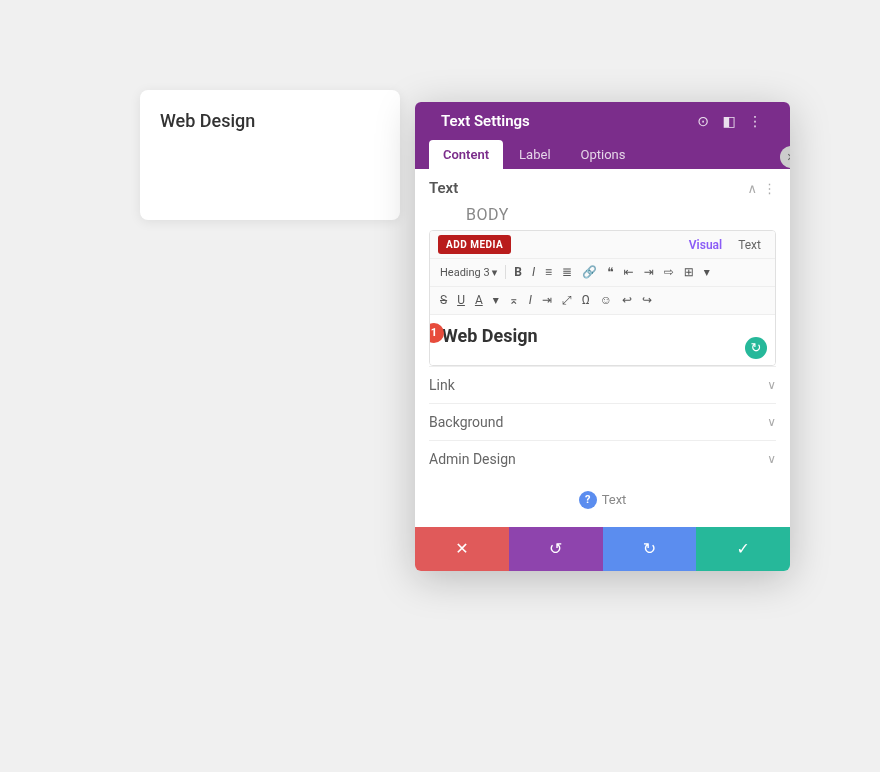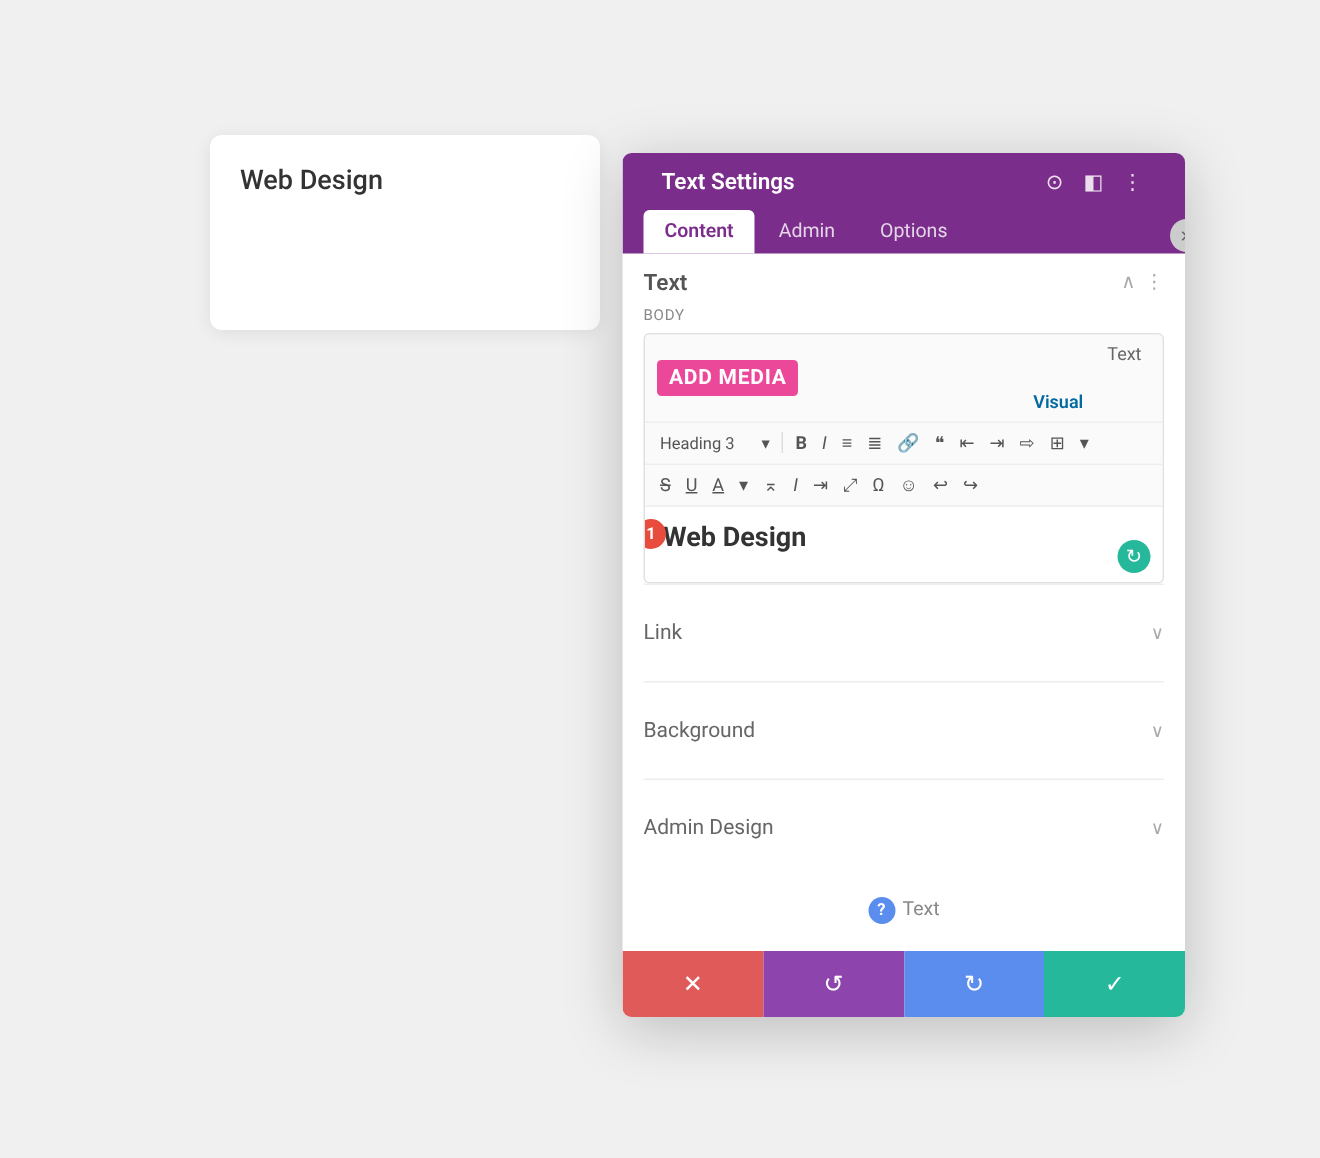--- a/index.html
+++ b/index.html
@@ -136,69 +136,69 @@
       align-items: center;
     }
     .section-icon {
       color: #aaa;
       font-size: 13px;
       cursor: pointer;
     }
 
     
     .field-label {
-      font-size: 10px;
+      font-size: 16px;
       color: #888;
       text-transform: uppercase;
       letter-spacing: 0.5px;
       margin-bottom: 6px;
+      margin-left: 37px;
     }
 
     
     .editor-container {
       border: 1px solid #e0e0e0;
       border-radius: 4px;
       overflow: hidden;
     }
 
     .editor-top-bar {
       display: flex;
       justify-content: space-between;
       align-items: center;
       padding: 4px 8px;
       border-bottom: 1px solid #eee;
       background: #fafafa;
     }
 
     .add-media-btn {
-      background: #ec4899;
-      color: white;
-      font-size: 14px;
+      background: #b91c1c;
+      color: white;
+      font-size: 10px;
       font-weight: 700;
       padding: 4px 8px;
       border-radius: 3px;
       cursor: pointer;
       letter-spacing: 0.5px;
     }
 
     .view-toggle {
       display: flex;
       gap: 4px;
     }
     .view-btn {
       font-size: 12px;
       color: #666;
       cursor: pointer;
       padding: 2px 6px;
       border-radius: 3px;
     }
     .view-btn.active {
       font-weight: 600;
-      color: #0369a1;
-      margin-top: 32px;
+      color: #8b5cf6;
     }
 
     
     .toolbar-row {
       display: flex;
       align-items: center;
       padding: 3px 6px;
       gap: 2px;
       border-bottom: 1px solid #eee;
       flex-wrap: wrap;
@@ -219,21 +219,21 @@
       margin: 0 2px;
     }
     .heading-select {
       font-size: 11px;
       color: #555;
       background: none;
       border: none;
       cursor: pointer;
       display: flex;
       align-items: center;
-      gap: 18px;
+      gap: 2px;
       padding: 2px 4px;
     }
 
     
     .editor-content {
       padding: 10px 12px;
       min-height: 50px;
       background: white;
       position: relative;
     }
@@ -269,21 +269,21 @@
       align-items: center;
       justify-content: center;
       color: white;
       font-size: 13px;
       cursor: pointer;
     }
 
     
     .collapsible-section {
       border-top: 1px solid #eee;
-      padding: 24px 0;
+      padding: 10px 0;
     }
     .collapsible-header {
       display: flex;
       justify-content: space-between;
       align-items: center;
       cursor: pointer;
     }
     .collapsible-title {
       font-size: 14px;
       color: #666;
@@ -369,21 +369,21 @@
     <span class="modal-header-title">Text Settings</span>
     <div class="modal-header-icons">
       <span class="header-icon">⊙</span>
       <span class="header-icon">◧</span>
       <span class="header-icon">⋮</span>
     </div>
   </div>
 
   <div class="modal-tabs">
     <div class="tab active">Content</div>
-    <div class="tab">Admin</div>
+    <div class="tab">Label</div>
     <div class="tab">Options</div>
   </div>
 
 
   <div class="modal-body">
 
     <div class="section-header">
       <span class="section-title">Text</span>
       <div class="section-icons">
         <span class="section-icon">∧</span>

